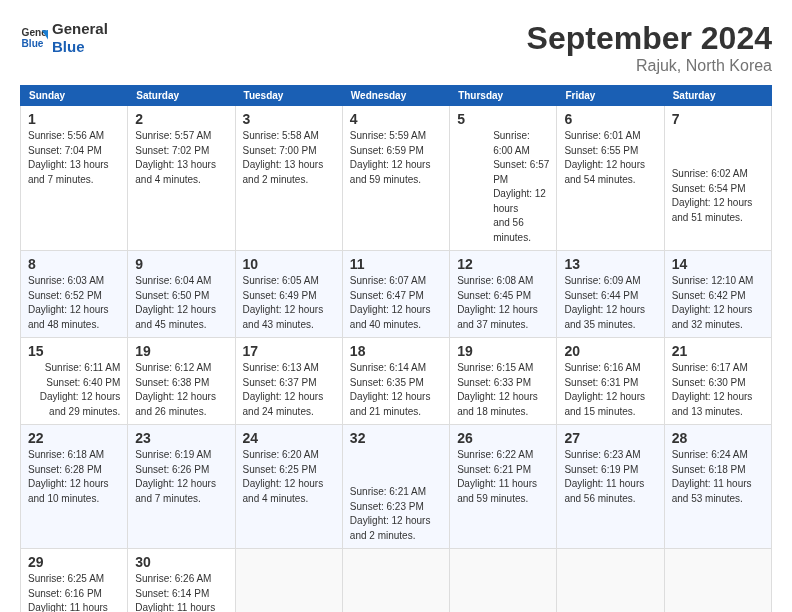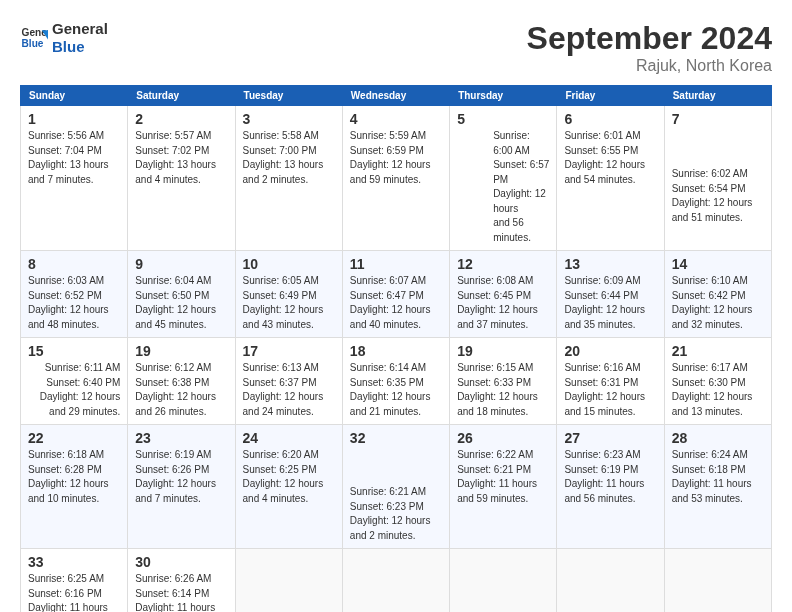--- a/index.html
+++ b/index.html
@@ -201,21 +201,21 @@
         </td>
         <td>
           <span class="day-num">13</span>
           <div class="day-info" style="white-space: pre-line;">Sunrise: 6:09 AM
 Sunset: 6:44 PM
 Daylight: 12 hours
 and 35 minutes.</div>
         </td>
         <td>
           <span class="day-num">14</span>
-          <div class="day-info" style="white-space: pre-line;">Sunrise: 6:10 AM
+          <div class="day-info" style="white-space: pre-line;">Sunrise: 12:10 AM
 Sunset: 6:42 PM
 Daylight: 12 hours
 and 32 minutes.</div>
         </td>
       </tr>
       <tr>
         <td>
           <span class="day-num">15</span>
           <div class="day-info" style="white-space: pre-line; text-align: right;">Sunrise: 6:11 AM
 Sunset: 6:40 PM
@@ -311,21 +311,21 @@
         <td>
           <span class="day-num">28</span>
           <div class="day-info" style="white-space: pre-line;">Sunrise: 6:24 AM
 Sunset: 6:18 PM
 Daylight: 11 hours
 and 53 minutes.</div>
         </td>
       </tr>
       <tr>
         <td>
-          <span class="day-num">33</span>
+          <span class="day-num">29</span>
           <div class="day-info" style="white-space: pre-line;">Sunrise: 6:25 AM
 Sunset: 6:16 PM
 Daylight: 11 hours
 and 51 minutes.</div>
         </td>
         <td>
           <span class="day-num">30</span>
           <div class="day-info" style="white-space: pre-line;">Sunrise: 6:26 AM
 Sunset: 6:14 PM
 Daylight: 11 hours

